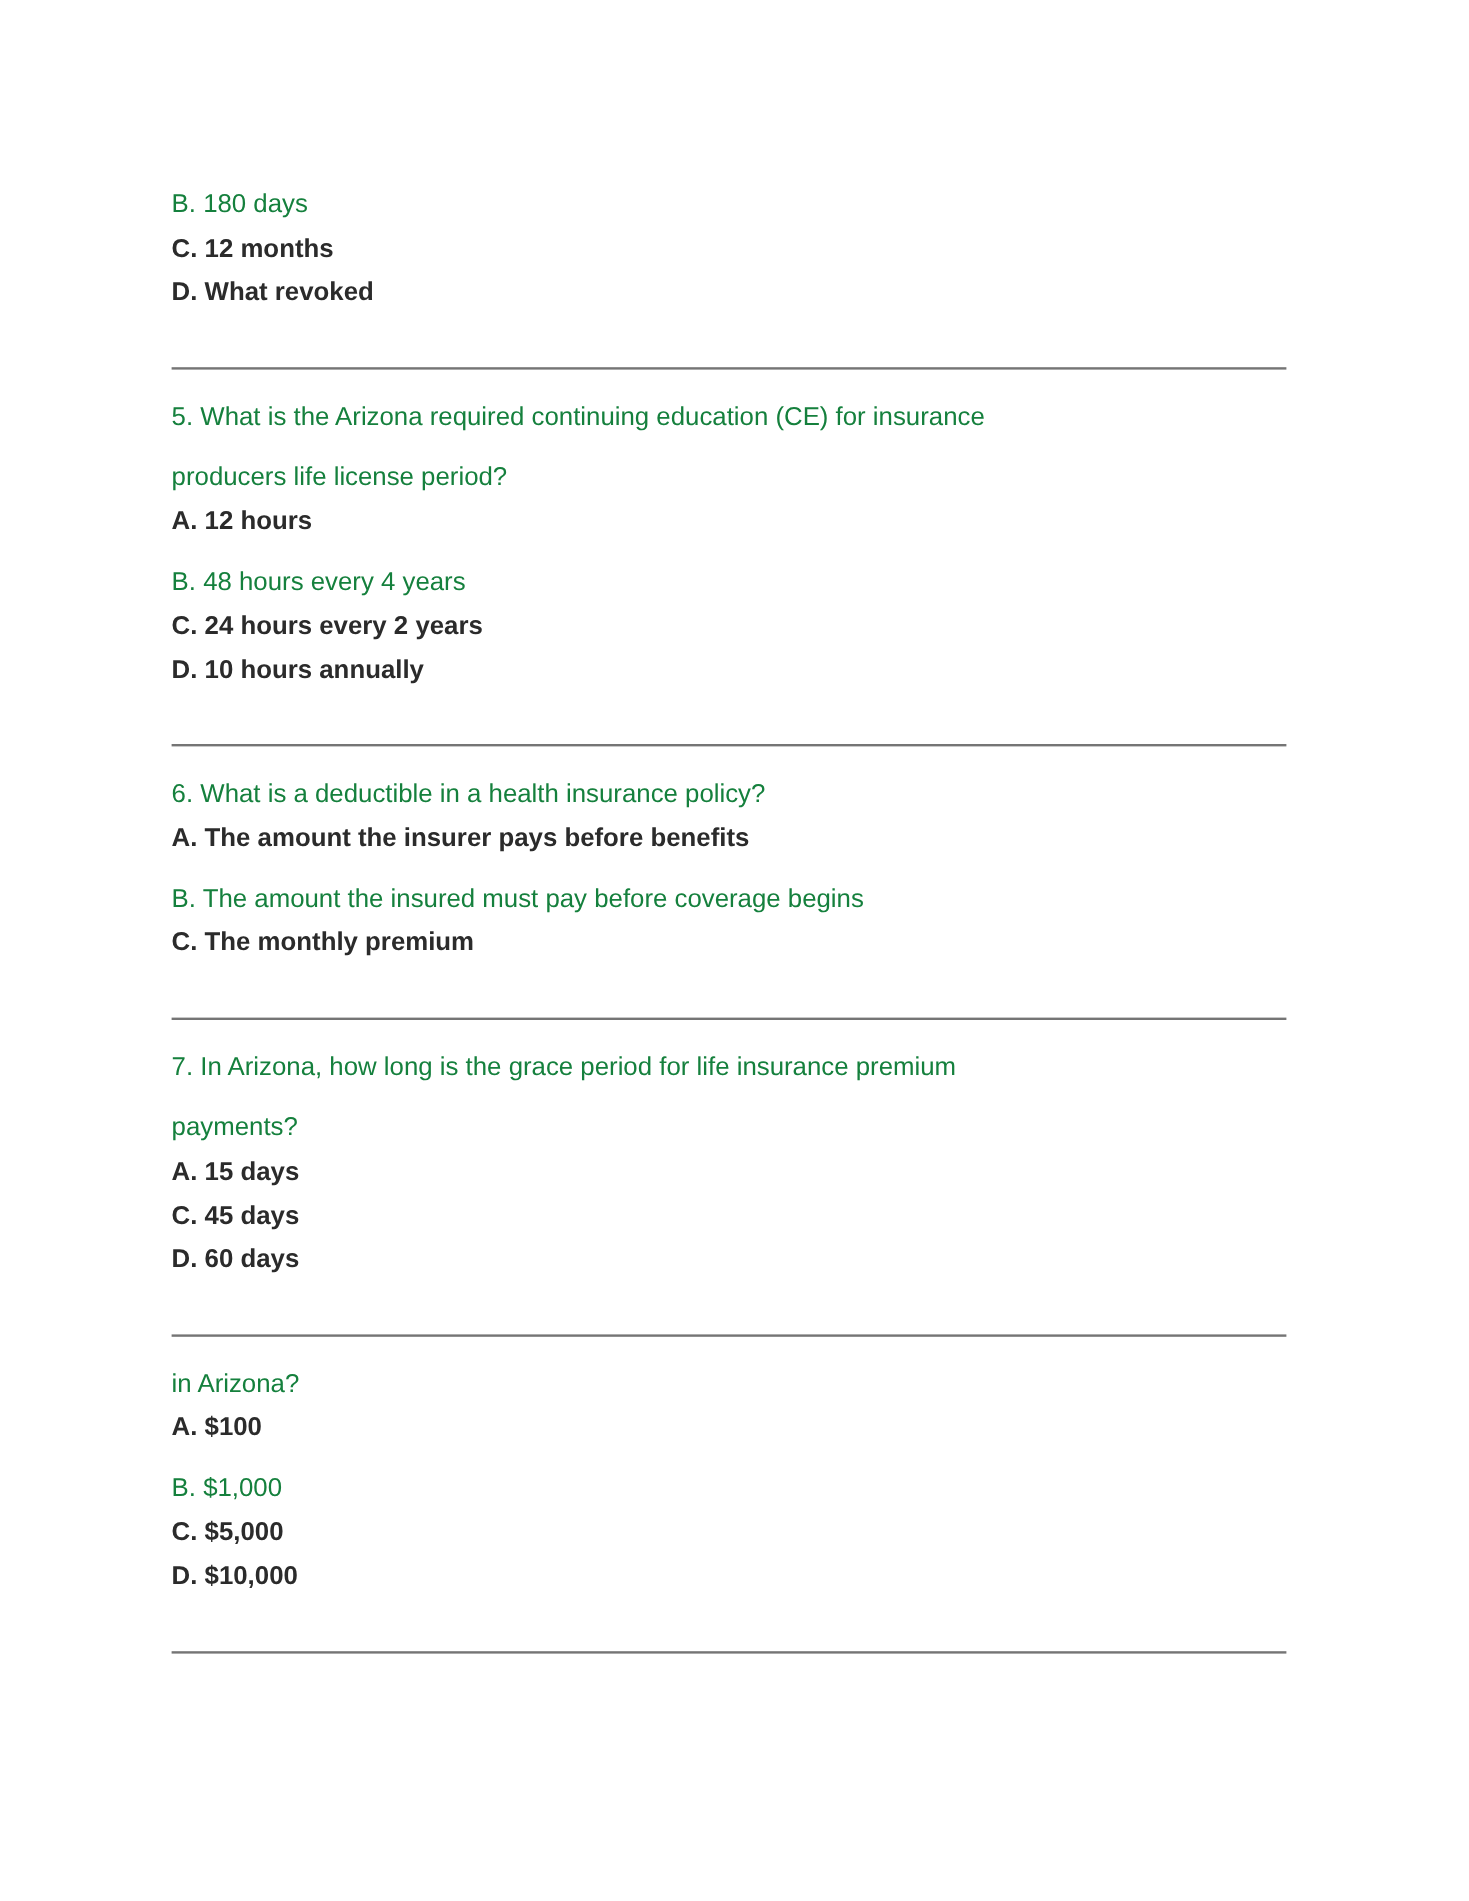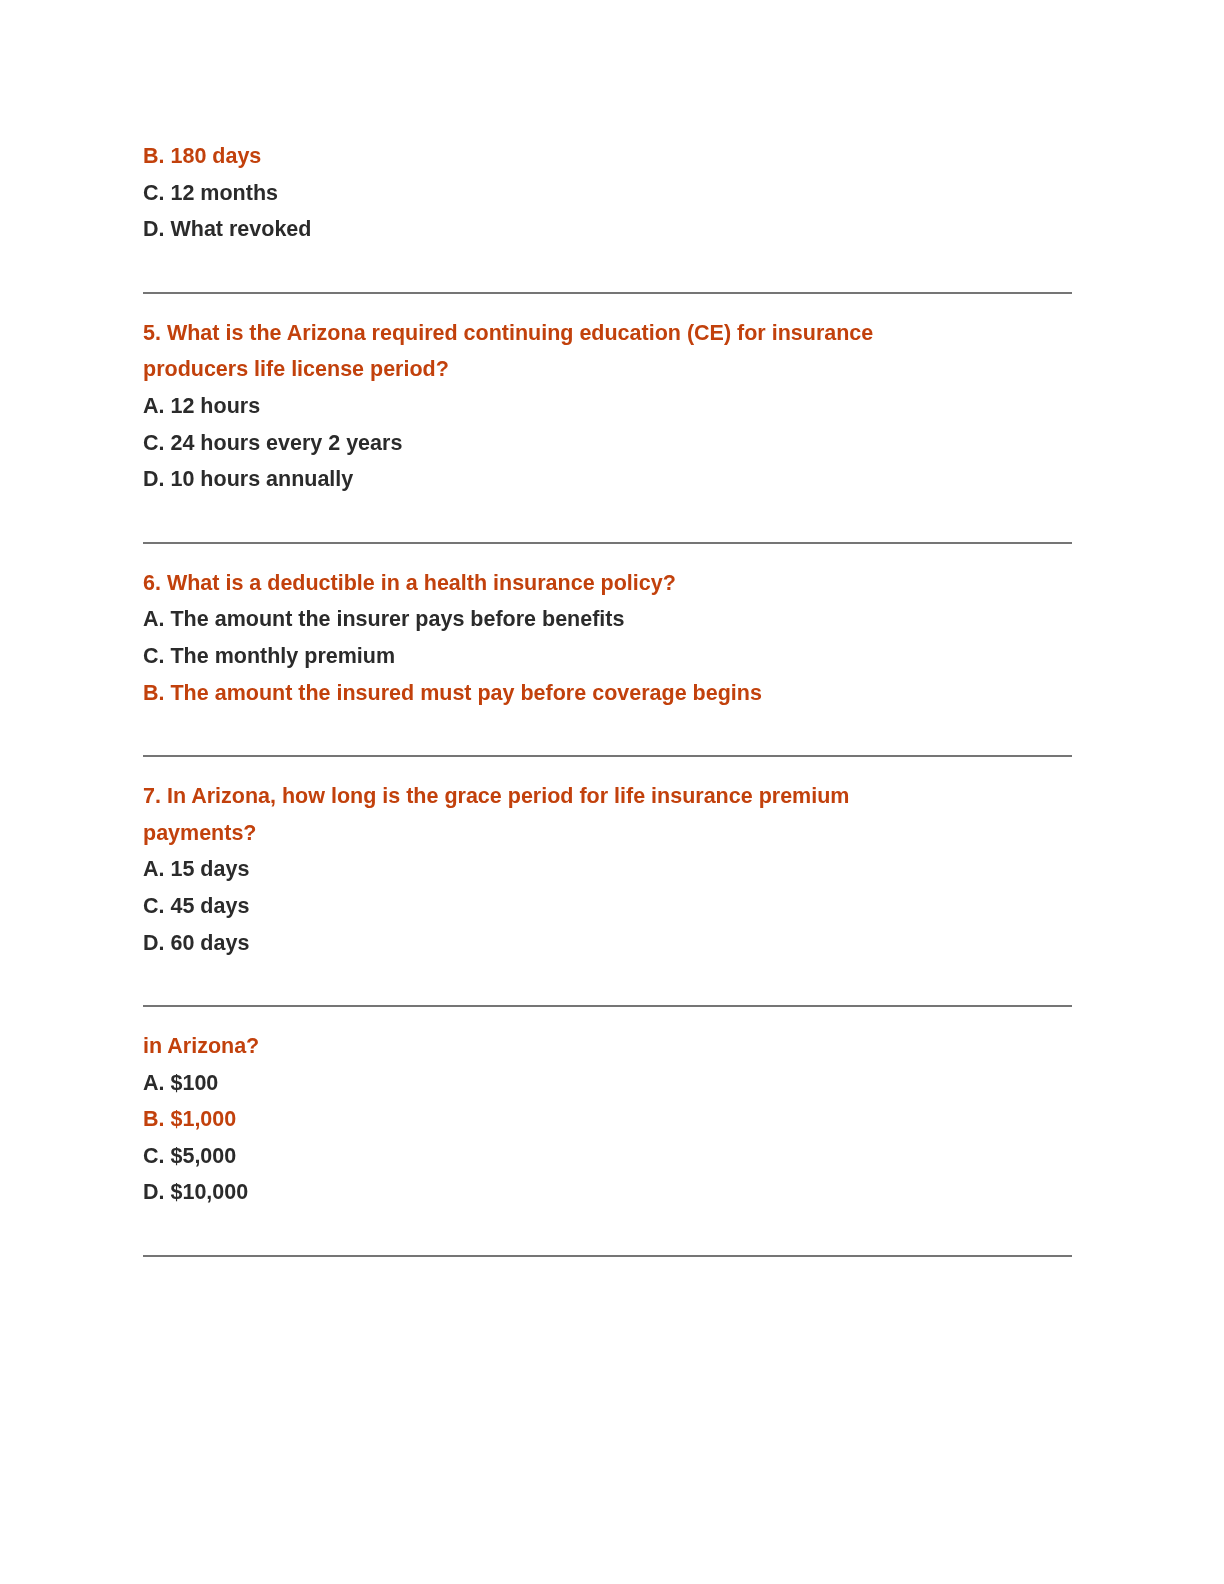--- a/index.html
+++ b/index.html
@@ -23,22 +23,23 @@
   .block {
     margin: 0;
   }
   .line {
     font-size: 21.5px;
     line-height: 36.6px;
     white-space: nowrap;
     font-weight: 700;
   }
   .bold {
-    font-weight: 700;
-    color: #c2410c;
+    font-weight: 400;
+    color: #15803d;
+    margin-top: 14px;
   }
   hr.rule {
     border: 0;
     height: 0;
     border-top: 2px solid #757575;
     margin: 44px 0 21px 0;
     width: 100%;
   }
 </style>
 </head>
@@ -51,31 +52,32 @@
     <div class="line">C. 12 months</div>
     <div class="line">D. What revoked</div>
   </section>
 
   <hr class="rule">
 
   <section class="block">
     <div class="line bold">5. What is the Arizona required continuing education (CE) for insurance</div>
     <div class="line bold">producers life license period?</div>
     <div class="line">A. 12 hours</div>
+    <div class="line bold">B. 48 hours every 4 years</div>
     <div class="line">C. 24 hours every 2 years</div>
     <div class="line">D. 10 hours annually</div>
   </section>
 
   <hr class="rule">
 
   <section class="block">
     <div class="line bold">6. What is a deductible in a health insurance policy?</div>
     <div class="line">A. The amount the insurer pays before benefits</div>
+    <div class="line bold">B. The amount the insured must pay before coverage begins</div>
     <div class="line">C. The monthly premium</div>
-    <div class="line bold">B. The amount the insured must pay before coverage begins</div>
   </section>
 
   <hr class="rule">
 
   <section class="block">
     <div class="line bold">7. In Arizona, how long is the grace period for life insurance premium</div>
     <div class="line bold">payments?</div>
     <div class="line">A. 15 days</div>
     <div class="line">C. 45 days</div>
     <div class="line">D. 60 days</div>

